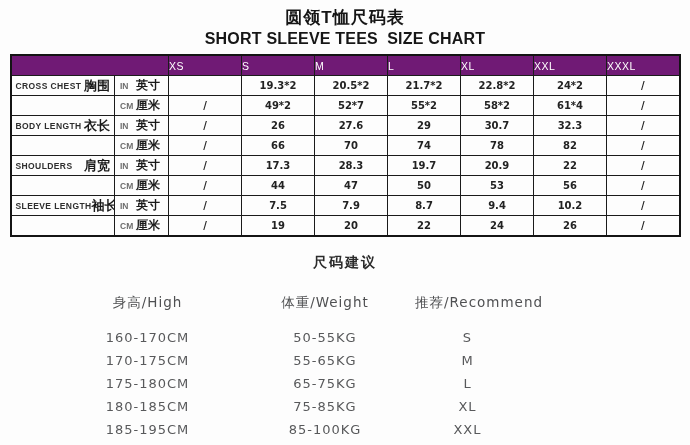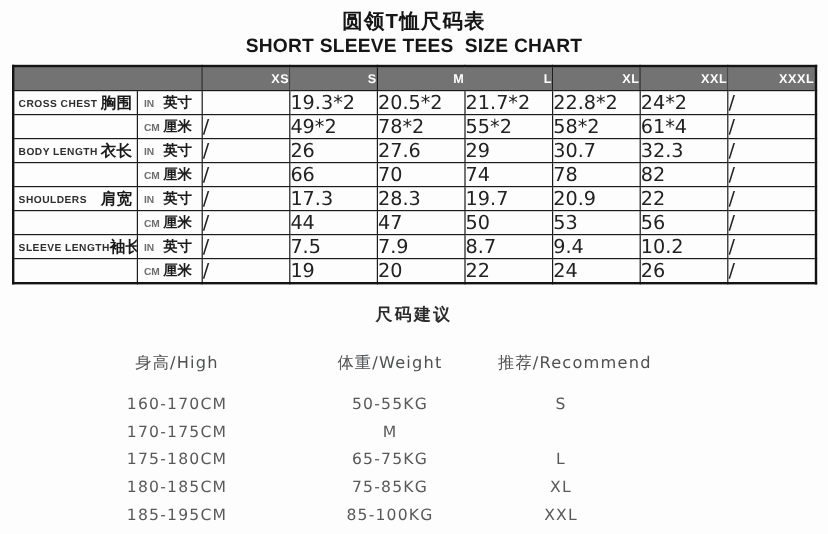--- a/index.html
+++ b/index.html
@@ -41,26 +41,26 @@
     margin: 6px auto 0 auto;
     border: 2px solid #141414;
   }
   table.size-table th, table.size-table td {
     border: 1px solid #1b1b1b;
     height: 19px;
     padding: 0;
     overflow: hidden;
   }
   table.size-table thead th {
-    background: #737373;
+    background: #701a75;
     border-color: #1b1b1b;
     color: #ffffff;
     font-size: 10.5px;
-    font-weight: bold;
-    text-align: right;
+    font-weight: normal;
+    text-align: left;
     letter-spacing: 0.5px;
   }
   td.cell-label {
     text-align: left;
   }
   .label-wrap {
     display: flex;
     justify-content: space-between;
     align-items: center;
     padding: 0 4px 0 4px;
@@ -88,24 +88,24 @@
     font-size: 8.5px;
     color: #6d6d6d;
     font-weight: bold;
   }
   .unit-cn {
     font-size: 12px;
     font-weight: bold;
     color: #1a1a1a;
   }
   td.cell-value {
-    text-align: left;
+    text-align: center;
     font-family: "DejaVu Sans", sans-serif;
-    font-size: 16px;
-    font-weight: normal;
+    font-size: 10px;
+    font-weight: bold;
     color: #222222;
   }
   .rec-title {
     margin-top: 17px;
     text-align: center;
     font-size: 14px;
     font-weight: bold;
     color: #2b2b2b;
     letter-spacing: 2px;
   }
@@ -197,21 +197,21 @@
             </div>
           </td>
           <td>
             <div class="unit-wrap">
               <span class="unit-abbr">CM</span>
               <span class="unit-cn">厘米</span>
             </div>
           </td>
           <td class="cell-value">/</td>
           <td class="cell-value">49*2</td>
-          <td class="cell-value">78*2</td>
+          <td class="cell-value">52*7</td>
           <td class="cell-value">55*2</td>
           <td class="cell-value">58*2</td>
           <td class="cell-value">61*4</td>
           <td class="cell-value">/</td>
         </tr>
         <tr>
           <td class="cell-label">
             <div class="label-wrap">
               <span class="label-en">BODY LENGTH</span>
               <span class="label-cn">衣长</span>
@@ -348,20 +348,21 @@
       <div>推荐/Recommend</div>
     </div>
     <div id="rec-rows">
         <div class="rec-row">
           <div>160-170CM</div>
           <div>50-55KG</div>
           <div>S</div>
         </div>
         <div class="rec-row">
           <div>170-175CM</div>
+          <div>55-65KG</div>
           <div>M</div>
         </div>
         <div class="rec-row">
           <div>175-180CM</div>
           <div>65-75KG</div>
           <div>L</div>
         </div>
         <div class="rec-row">
           <div>180-185CM</div>
           <div>75-85KG</div>

